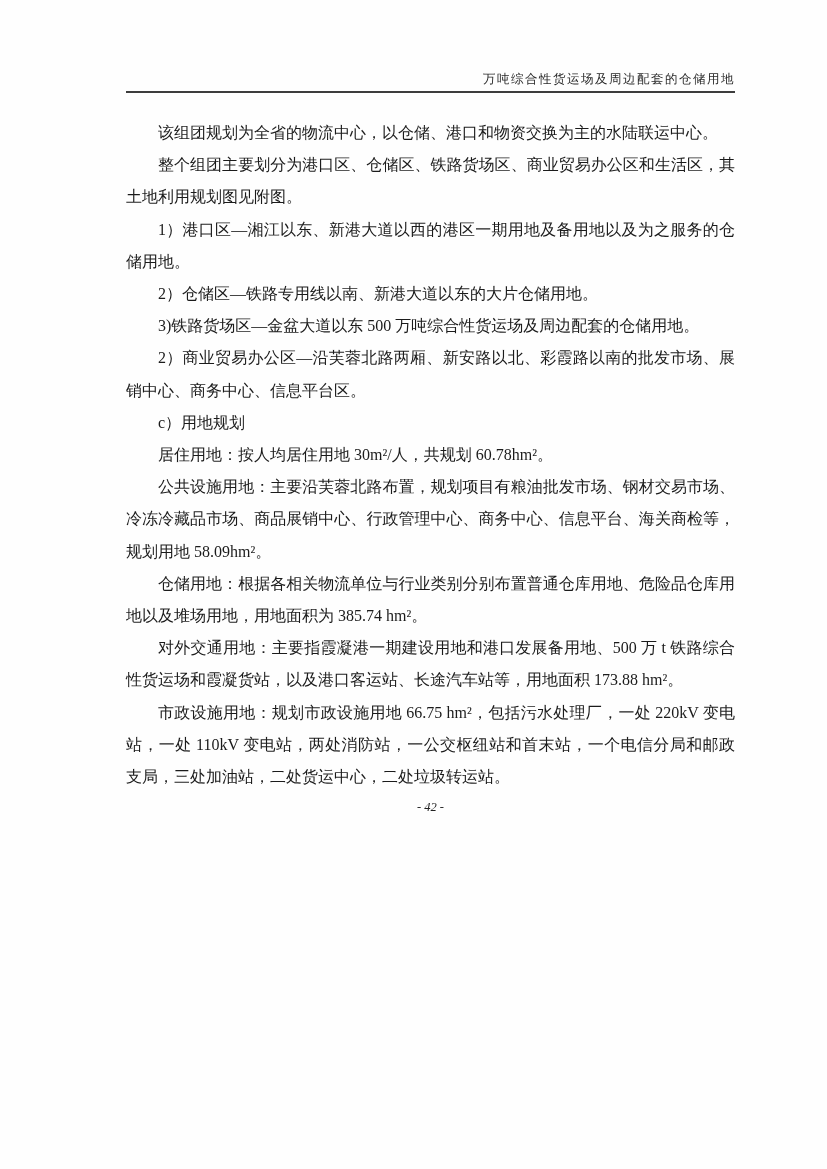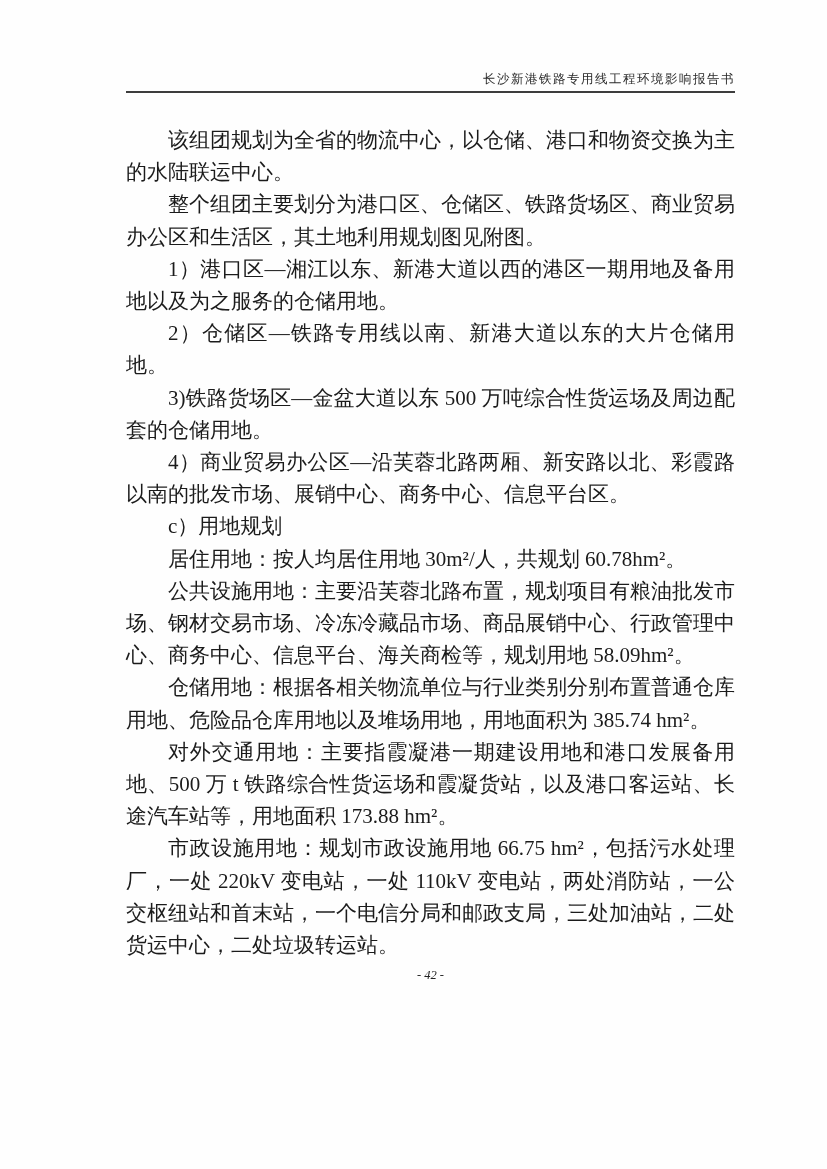--- a/index.html
+++ b/index.html
@@ -28,22 +28,22 @@
     border-bottom: 2px solid #3d3d3d;
   }
   .header-title {
     text-align: right;
     font-size: 12.5px;
     letter-spacing: 1.5px;
     color: #2a2a2a;
     white-space: nowrap;
   }
   .doc-body {
-    margin-top: 31px;
-    font-size: 21px;
+    margin-top: 24px;
+    font-size: 16px;
     line-height: 32.2px;
     text-align: justify;
   }
   .doc-body p {
     margin: 0;
     text-indent: 2em;
     word-break: break-all;
   }
   .footer {
     margin-top: 7px;
@@ -53,30 +53,30 @@
     font-style: italic;
   }
 </style>
 </head>
 <body>
 
 <div class="page">
   <div class="content">
 
     <div class="header">
-      <div class="header-title">长沙新港铁路专用线工程环境影响报告书</div>
+      <div class="header-title">万吨综合性货运场及周边配套的仓储用地</div>
     </div>
 
     <div class="doc-body">
       <p>该组团规划为全省的物流中心，以仓储、港口和物资交换为主的水陆联运中心。</p>
       <p>整个组团主要划分为港口区、仓储区、铁路货场区、商业贸易办公区和生活区，其土地利用规划图见附图。</p>
       <p>1）港口区—湘江以东、新港大道以西的港区一期用地及备用地以及为之服务的仓储用地。</p>
       <p>2）仓储区—铁路专用线以南、新港大道以东的大片仓储用地。</p>
       <p>3)铁路货场区—金盆大道以东 500 万吨综合性货运场及周边配套的仓储用地。</p>
-      <p>4）商业贸易办公区—沿芙蓉北路两厢、新安路以北、彩霞路以南的批发市场、展销中心、商务中心、信息平台区。</p>
+      <p>2）商业贸易办公区—沿芙蓉北路两厢、新安路以北、彩霞路以南的批发市场、展销中心、商务中心、信息平台区。</p>
       <p>c）用地规划</p>
       <p>居住用地：按人均居住用地 30m²/人，共规划 60.78hm²。</p>
       <p>公共设施用地：主要沿芙蓉北路布置，规划项目有粮油批发市场、钢材交易市场、冷冻冷藏品市场、商品展销中心、行政管理中心、商务中心、信息平台、海关商检等，规划用地 58.09hm²。</p>
       <p>仓储用地：根据各相关物流单位与行业类别分别布置普通仓库用地、危险品仓库用地以及堆场用地，用地面积为 385.74 hm²。</p>
       <p>对外交通用地：主要指霞凝港一期建设用地和港口发展备用地、500 万 t 铁路综合性货运场和霞凝货站，以及港口客运站、长途汽车站等，用地面积 173.88 hm²。</p>
       <p>市政设施用地：规划市政设施用地 66.75 hm²，包括污水处理厂，一处 220kV 变电站，一处 110kV 变电站，两处消防站，一公交枢纽站和首末站，一个电信分局和邮政支局，三处加油站，二处货运中心，二处垃圾转运站。</p>
     </div>
 
     <div class="footer">
       <span>- 42 -</span>

